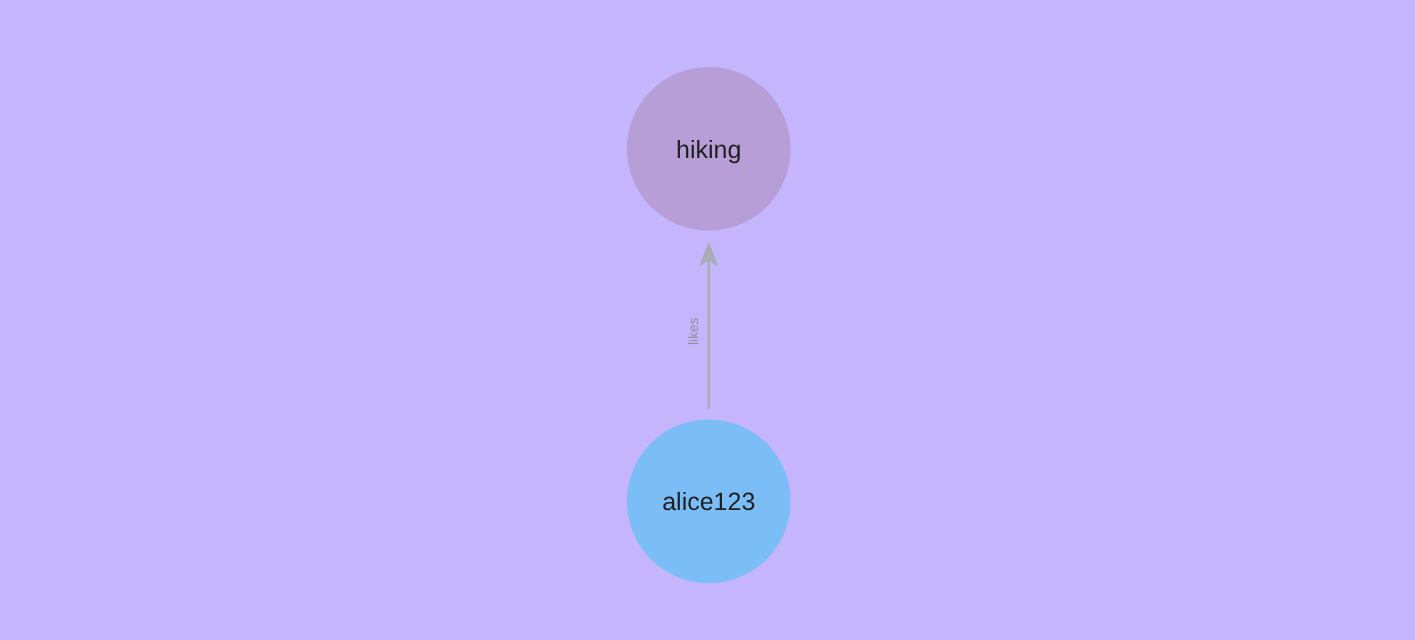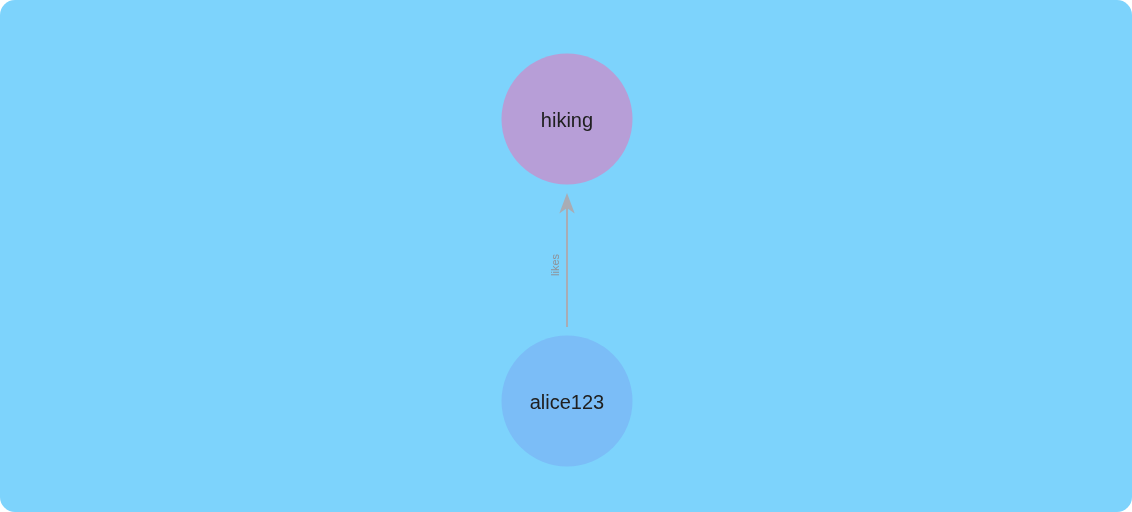--- a/index.html
+++ b/index.html
@@ -41,21 +41,21 @@
     stroke-width: 2;
     fill: none;
   }
   .node-circle {
     cursor: pointer;
   }
 </style>
 </head>
 <body>
 
-<div class="stage" style="background: #7dd3fc; border-radius: 15px;">
+<div class="stage" style="background: #c4b5fd;">
   <svg class="graph-layer" width="1132" height="512" viewBox="0 0 1132 512">
 
     <g>
       <line class="edge-line" x1="567" y1="327" x2="567" y2="207" stroke="#a9acb4"></line>
       <polygon points="567,193 559.3,213.5 567,208 574.7,213.5" fill="#a9acb4"></polygon>
       <text class="edge-label" transform="translate(555,265) rotate(-90)">likes</text>
     </g>
 
     <g>
       <circle class="node-circle" cx="567" cy="119" r="65.5" fill="#b79ed7"></circle>

